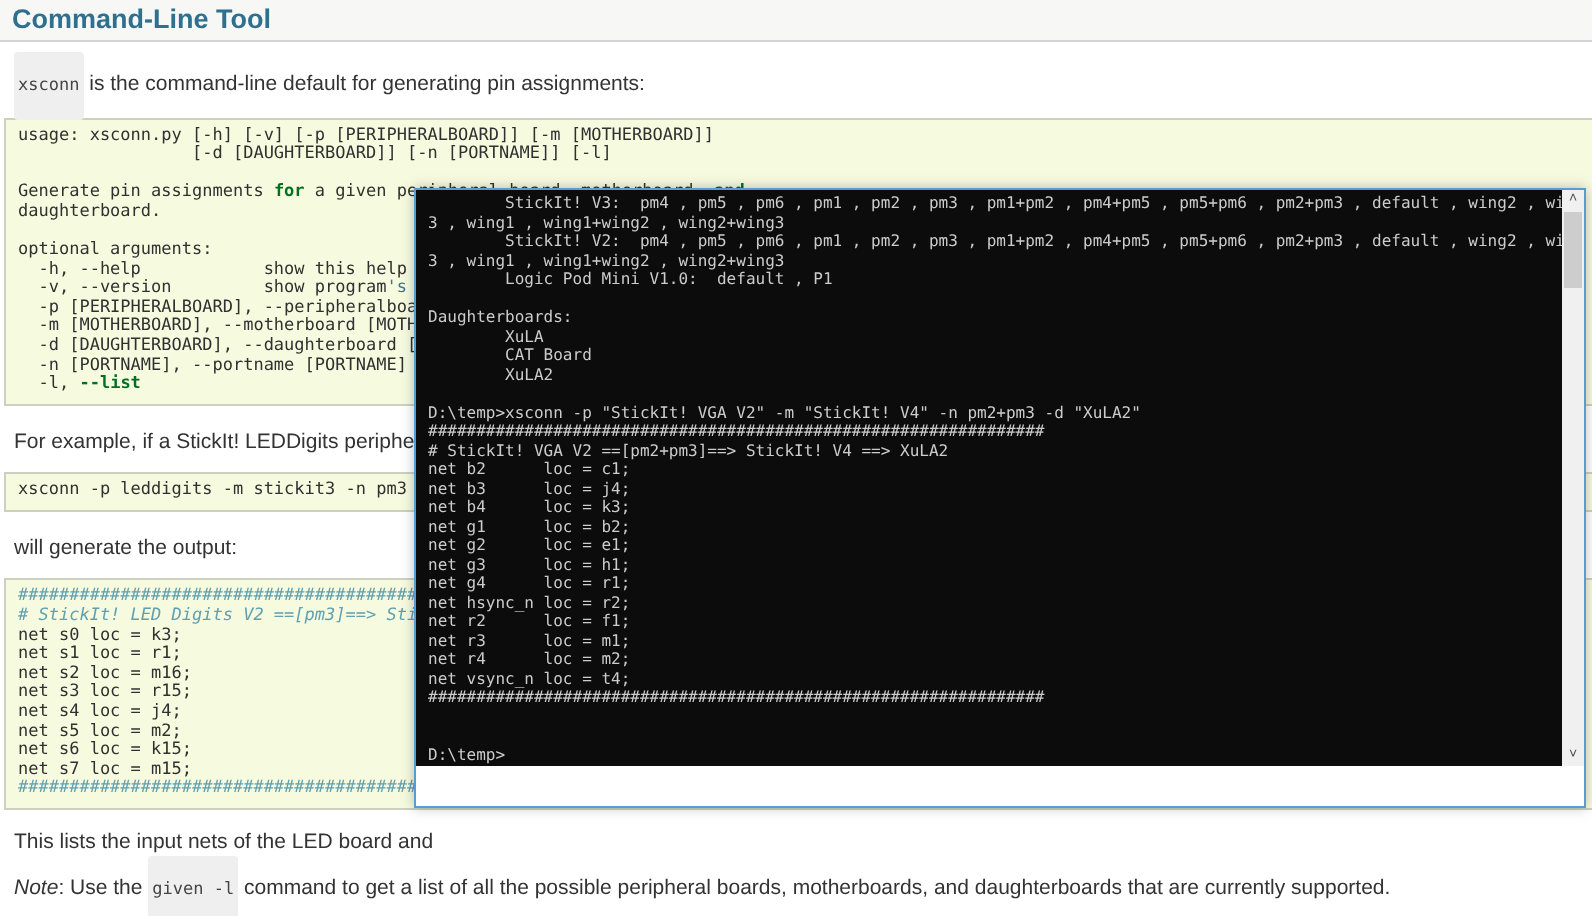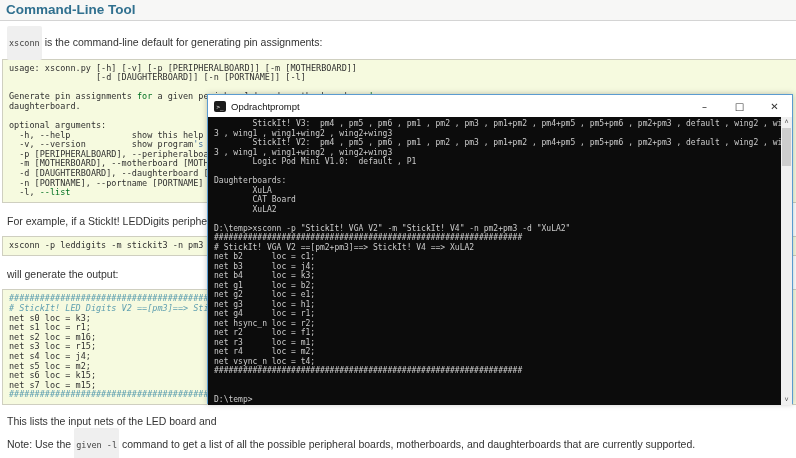--- a/index.html
+++ b/index.html
@@ -25,24 +25,24 @@
   .mt-lists   { margin-top:10px !important; }
   .mt-note1   { margin-top:11px !important; }
   pre.highlight {
     margin:9px 0 0 2px; padding:4px 6px;
     background:#f6fadf; border:1px solid #cfcfc0;
     font-family:"DejaVu Sans Mono", monospace;
     font-size:8.5px; line-height:9.6px; color:#303030;
     white-space:pre; overflow:hidden; width:970px;
   }
   pre.highlight div { min-height:9.6px; }
-  .sg-k   { color:#007020; font-weight:normal; }
+  .sg-k   { color:#007020; font-weight:bold; }
   .sg-c   { color:#60a0b0; font-style:italic; }
   .sg-s   { color:#4070a0; }
-  .sg-i   { }
+  .sg-i   { font-style:italic; }
   .sg-code {
     font-family:"DejaVu Sans Mono", monospace; font-size:8.5px;
     background:#efefef; color:#444; padding:12px 2px; border-radius:2px;
   }
   .clip-line { white-space:nowrap; }
 
   
   .terminal {
     position:absolute; left:207px; top:94px; width:586px; height:310px;
     border:1px solid #5a9bd0; background:#ffffff;
@@ -102,29 +102,20 @@
 
   <pre class="highlight"><div><span class="sg-c">##########################################################################</span></div><div><span class="sg-c"># StickIt! LED Digits V2 ==[pm3]==&gt; StickIt! V3 ==&gt; XuLA2</span></div><div>net s0 loc = k3;</div><div>net s1 loc = r1;</div><div>net s2 loc = m16;</div><div>net s3 loc = r15;</div><div>net s4 loc = j4;</div><div>net s5 loc = m2;</div><div>net s6 loc = k15;</div><div>net s7 loc = m15;</div><div><span class="sg-c">##########################################################################</span></div></pre>
 
   <p class="body-text mt-lists">This lists the input nets of the LED board and</p>
 
   <p class="body-text mt-note1 clip-line"><span class="sg-i">Note</span><span>: Use the </span><span class="sg-code">given -l</span><span> command to get a list of all the possible peripheral boards, motherboards, and daughterboards that are currently supported.</span></p>
 
 </div>
 
 <div class="terminal">
-  <div class="titlebar">
-    <div class="cmd-icon">&gt;_</div>
-    <div class="title-text">Opdrachtprompt</div>
-    <div class="win-controls">
-      <div class="win-btn">–</div>
-      <div class="win-btn">□</div>
-      <div class="win-btn">✕</div>
-    </div>
-  </div>
   <div class="term-body">
     <div class="term-text"><div>        StickIt! V3:  pm4 , pm5 , pm6 , pm1 , pm2 , pm3 , pm1+pm2 , pm4+pm5 , pm5+pm6 , pm2+pm3 , default , wing2 , wing</div><div>3 , wing1 , wing1+wing2 , wing2+wing3</div><div>        StickIt! V2:  pm4 , pm5 , pm6 , pm1 , pm2 , pm3 , pm1+pm2 , pm4+pm5 , pm5+pm6 , pm2+pm3 , default , wing2 , wing</div><div>3 , wing1 , wing1+wing2 , wing2+wing3</div><div>        Logic Pod Mini V1.0:  default , P1</div><div>&nbsp;</div><div>Daughterboards:</div><div>        XuLA</div><div>        CAT Board</div><div>        XuLA2</div><div>&nbsp;</div><div>D:\temp&gt;xsconn -p "StickIt! VGA V2" -m "StickIt! V4" -n pm2+pm3 -d "XuLA2"</div><div>################################################################</div><div># StickIt! VGA V2 ==[pm2+pm3]==&gt; StickIt! V4 ==&gt; XuLA2</div><div>net b2      loc = c1;</div><div>net b3      loc = j4;</div><div>net b4      loc = k3;</div><div>net g1      loc = b2;</div><div>net g2      loc = e1;</div><div>net g3      loc = h1;</div><div>net g4      loc = r1;</div><div>net hsync_n loc = r2;</div><div>net r2      loc = f1;</div><div>net r3      loc = m1;</div><div>net r4      loc = m2;</div><div>net vsync_n loc = t4;</div><div>################################################################</div><div>&nbsp;</div><div>&nbsp;</div><div>D:\temp&gt;</div></div>
     <div class="term-scrollbar">
       <div class="scroll-arrow">˄</div>
       <div class="scroll-thumb"></div>
       <div class="scroll-arrow">˅</div>
     </div>
   </div>
 </div>
 

